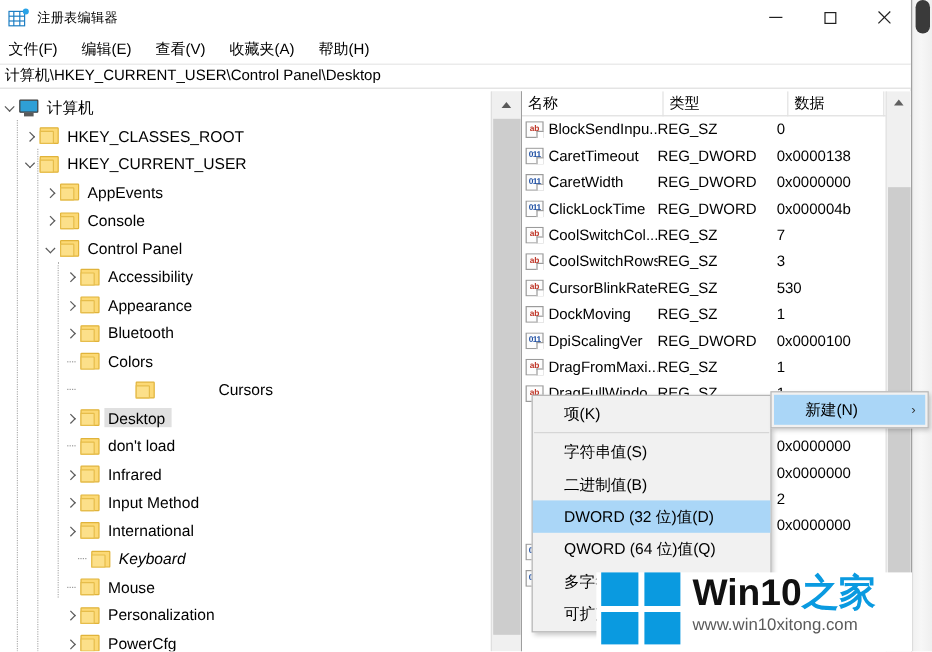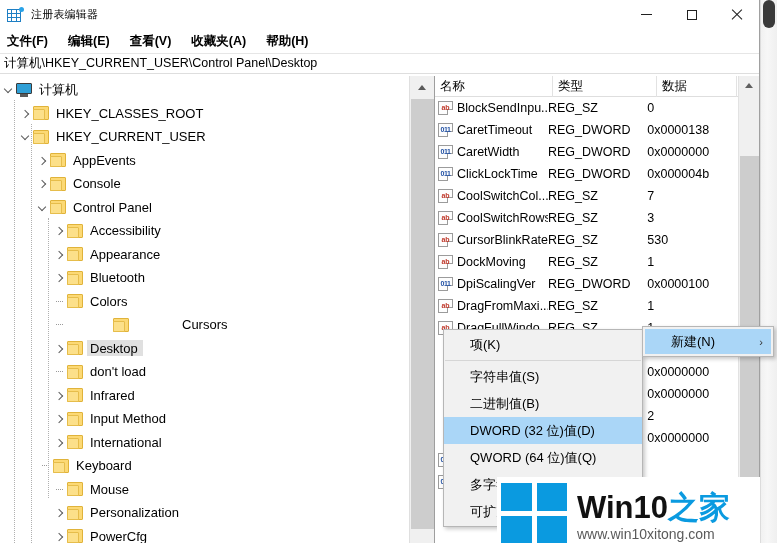--- a/index.html
+++ b/index.html
@@ -69,21 +69,20 @@
   .winbtn .glyph-close:after  { transform: rotate(-45deg); }
 
   
   .menubar {
     height: 24px; display: flex; align-items: center;
     padding-left: 7px; background:#fff;
   }
   .menu-item {
     font-size: 12.5px; color: #000; padding: 2px 9px 2px 0px; margin-right: 11px;
     white-space: nowrap;
-    font-weight: bold;
   }
 
   
   .addressbar {
     height: 21px; border-top: 1px solid #e6e6e6; border-bottom: 1px solid #dedede;
     display:flex; align-items:center; padding-left: 4px;
     font-size: 12.5px; background: #ffffff; color:#000;
     white-space: nowrap; overflow: hidden;
   }
 
@@ -244,21 +243,21 @@
   }
   .subitem {
     height: 25px; display: flex; align-items: center; justify-content: space-between;
     padding: 0 8px 0 26px; font-size: 13px; background: #aad6f7;
   }
   .subitem .arrow { color:#333; font-size: 11px; }
 
   
   .watermark {
     position: absolute; left: 497px; top: 477px; width: 263px; height: 66px;
-    background: #ffffff; z-index: 60; display: flex; align-items: flex-end;
+    background: #ffffff; z-index: 60; display: flex; align-items: flex-start;
   }
   .wm-logo {
     width: 66px; height: 60px; margin-left: 4px; margin-right: 10px;
     display: grid; grid-template-columns: 1fr 1fr; grid-template-rows: 1fr 1fr; gap: 5px;
     flex: 0 0 66px;
   }
   .wm-logo i { background: #0a9ae0; display:block; }
   .wm-text { display: flex; flex-direction: column; justify-content: center; }
   .wm-line1 { font-size: 31px; font-weight: bold; line-height: 34px; white-space: nowrap; }
   .wm-line1 .b { color: #111; }
@@ -470,21 +469,21 @@
             <div class="trow" style="padding-left: 51px;">
               <div class="expander">
                 <span class="chev"></span>
               </div>
               <div class="folder">
                 <div class="back"></div>
                 <div class="front"></div>
               </div>
               <span class="tlabel">International</span>
             </div>
-            <div class="trow" style="padding-left: 37px;">
+            <div class="trow" style="padding-left: 60px; font-style: italic;">
               <div class="dashmark">
                 <span></span>
               </div>
               <div class="folder">
                 <div class="back"></div>
                 <div class="front"></div>
               </div>
               <span class="tlabel">Keyboard</span>
             </div>
             <div class="trow" style="padding-left: 51px;">

